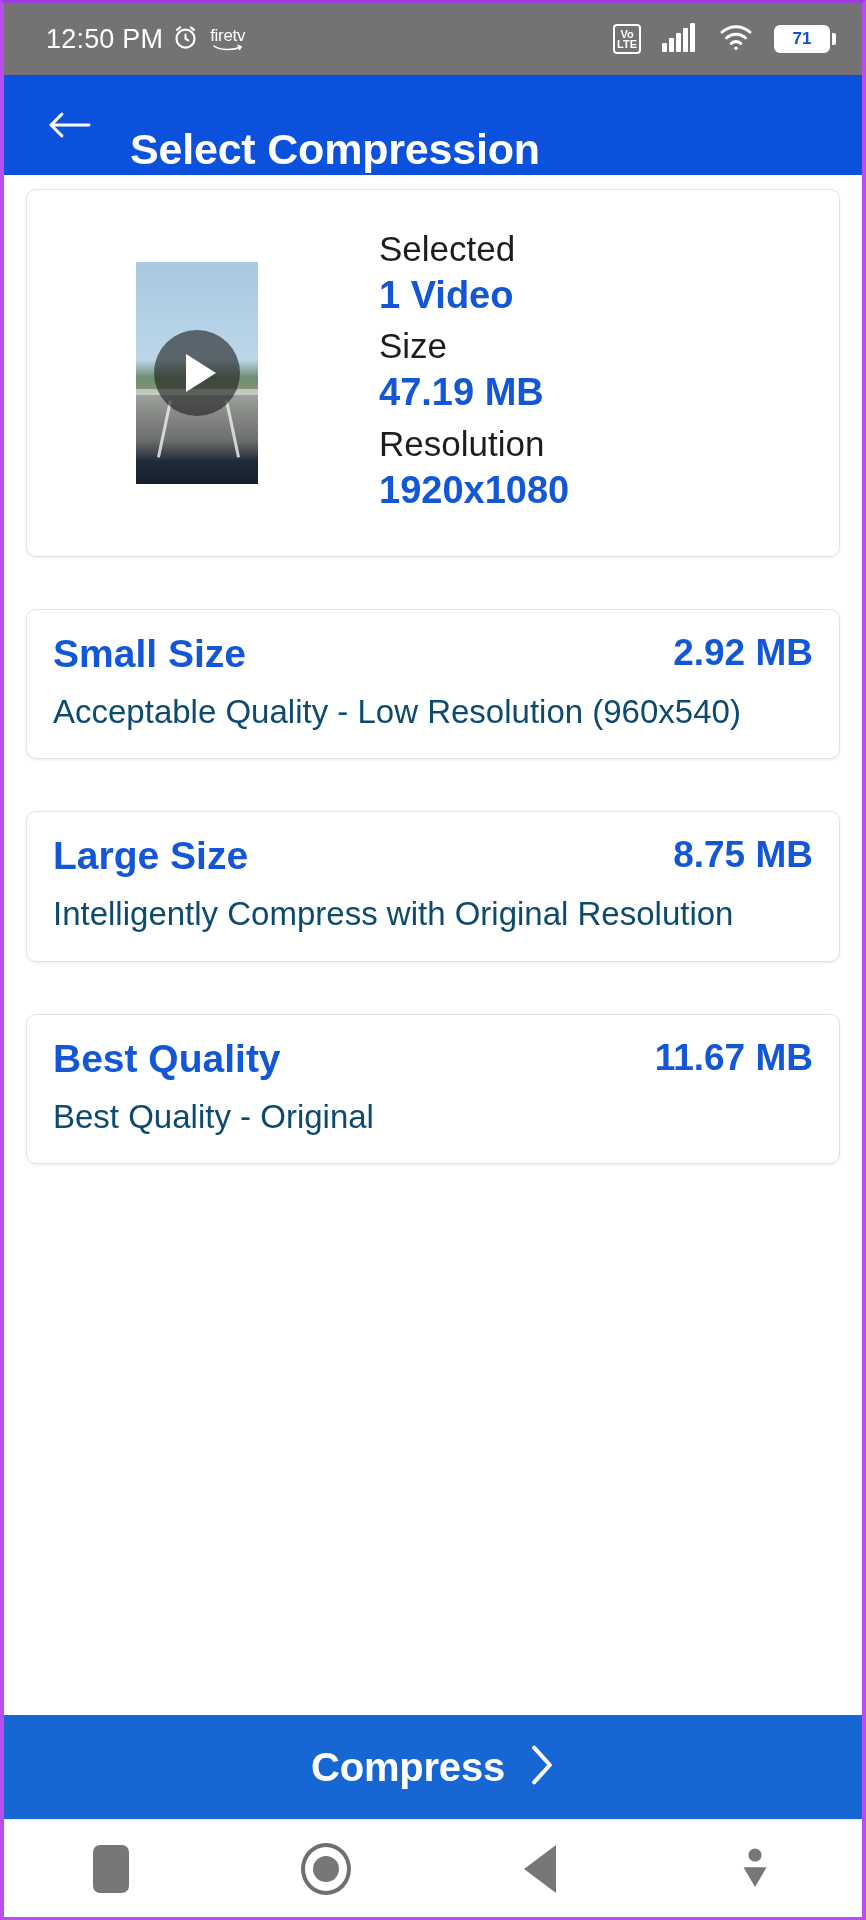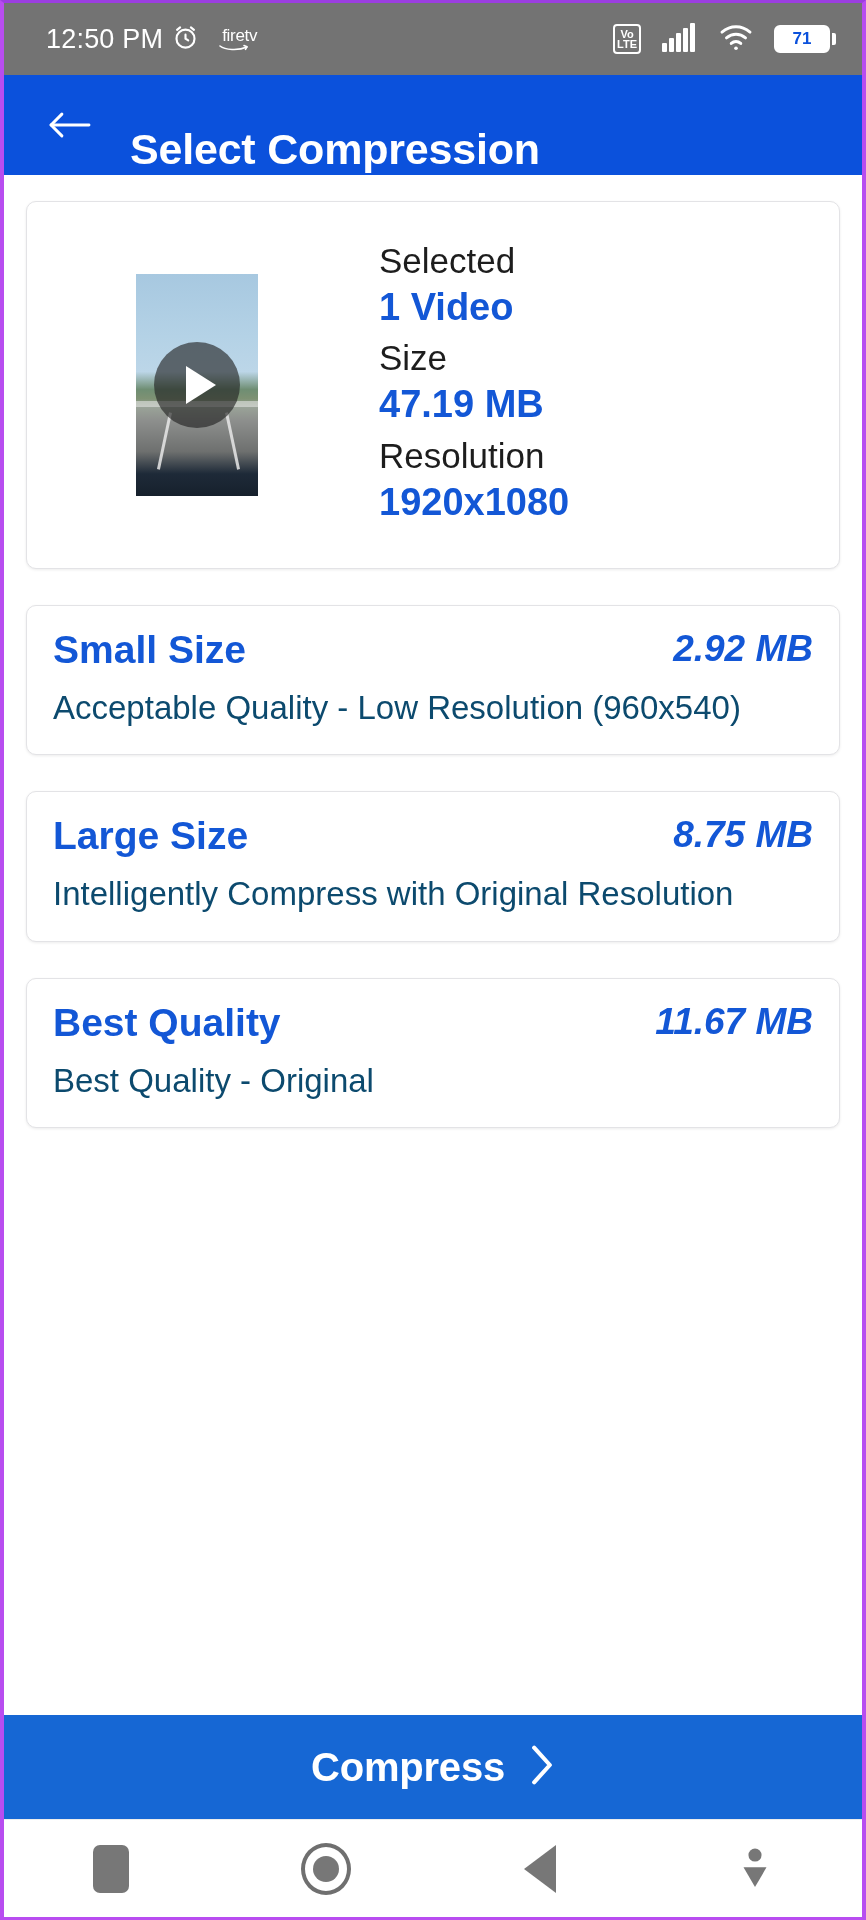--- a/index.html
+++ b/index.html
@@ -32,21 +32,21 @@
   }
   .sb-left { display:flex; align-items:center; gap:9px; }
   .sb-time { font-size:27px; font-weight:500; letter-spacing:0.2px; }
   .sb-right { display:flex; align-items:center; gap:21px;padding-left:15px; }
 
   .alarm-icon { display:block; }
   .firetv-logo {
     display:flex; flex-direction:column; align-items:center;
     line-height:1; margin-left:2px;
   }
-  .firetv-word { font-size:17px; font-weight:400; letter-spacing:-0.3px;margin-left:12px; }
+  .firetv-word { font-size:17px; font-weight:400; letter-spacing:-0.3px; }
   .volte-icon {
     border:2px solid #ffffff; border-radius:4px;
     width:28px; height:30px;
     display:flex; flex-direction:column;
     align-items:center; justify-content:center;
     line-height:0.95; font-size:11px; font-weight:700;
   }
   .battery {
     display:flex; align-items:center;
   }
@@ -80,21 +80,21 @@
   .appbar-title {
     font-size:43px; font-weight:700;
     margin-left:32px; letter-spacing:-0.2px;margin-top:48px;
   }
 
   
   .content {
     position:absolute;
     top:172px; left:0; right:0; bottom:0;
     background:#ffffff;
-    padding:16px 22px;
+    padding:4px 22px;
   }
 
   .card {
     background:#ffffff;
     border:1.5px solid #e3e3e6;
     border-radius:10px;
     box-shadow:0 1px 3px rgba(0,0,0,0.08);
   }
 
   
@@ -156,39 +156,39 @@
     font-size:35px; color:#1d1d1d; font-weight:400;
     line-height:1.26;
   }
   .info-value {
     font-size:38px; color:#1357d6; font-weight:700;
     line-height:1.3; margin-bottom:4px;
   }
 
   
   .opt-card {
-    margin-top:36px;
+    margin-top:52px;
     padding:22px 26px 26px 26px;
     cursor:pointer;
   }
   .opt-card.selected {
     border:3px solid #1b4fa4;
     padding:20px 24px 24px 24px;
   }
   .opt-head {
     display:flex; align-items:flex-start; justify-content:space-between;
     gap:16px;
   }
   .opt-title {
     font-size:39px; font-weight:700; color:#1357d6;
     line-height:1.15;
   }
   .opt-size {
     font-size:37px; font-weight:700; color:#1357d6;
-    text-align:right; line-height:1.15;font-style:italic;
+    text-align:right; line-height:1.15;
   }
   .opt-size.wrap { max-width:170px; }
   .opt-desc {
     margin-top:14px;
     font-size:33px; color:#0c4a6e; font-weight:400;
     line-height:1.26;
   }
 
   
   .compress-bar {

